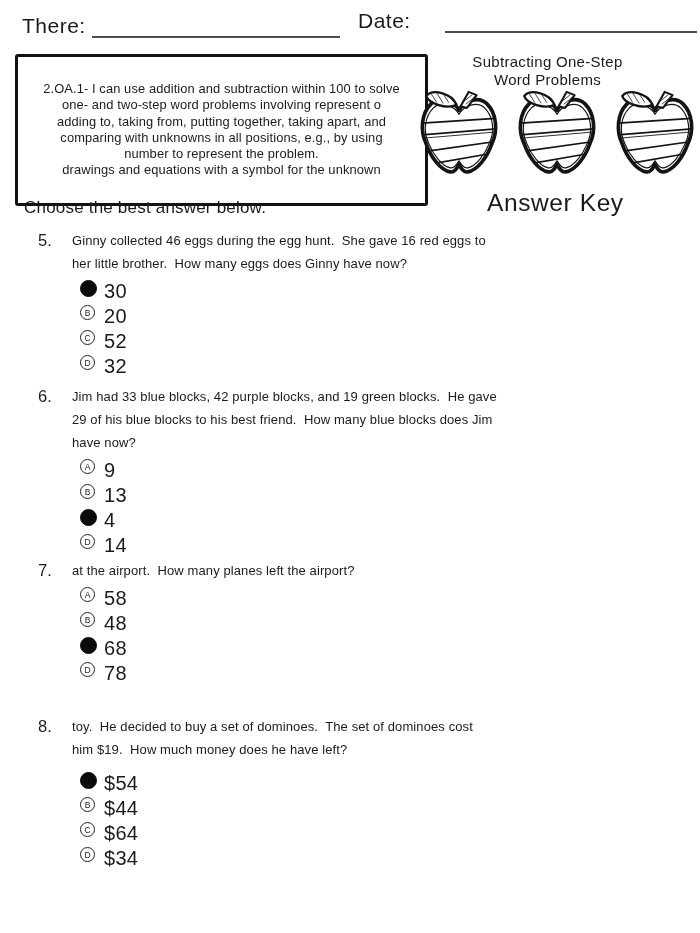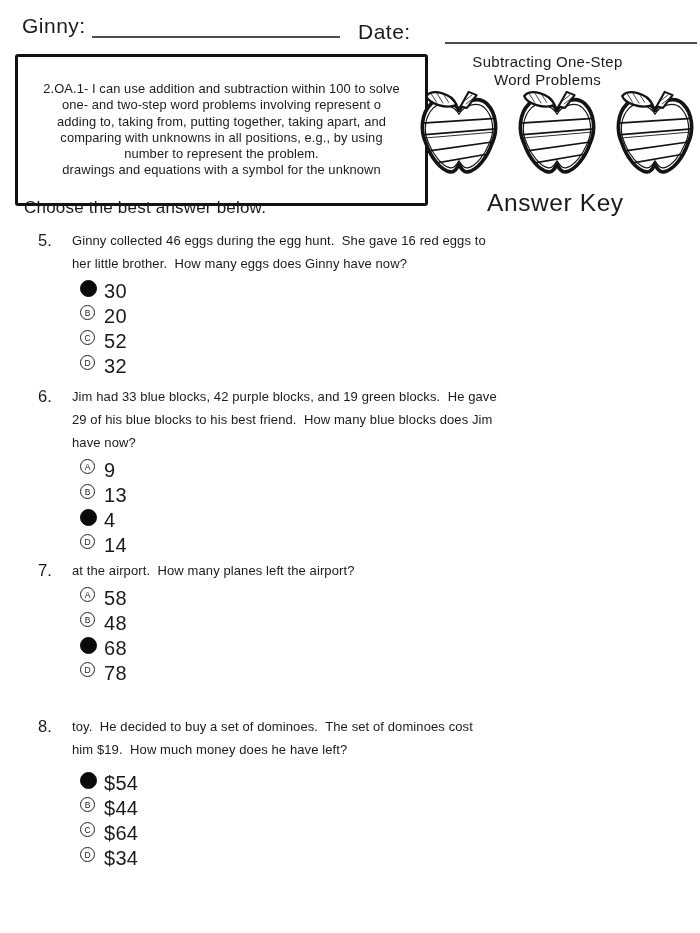--- a/index.html
+++ b/index.html
@@ -6,21 +6,21 @@
   html,body { background:#fff; }
   body { font-family:"Liberation Sans", sans-serif; color:#1b1b1b; }
   .page { position:relative; width:700px; height:933px; background:#fff; overflow:hidden; }
 
   
   .field-row { position:absolute; display:flex; align-items:flex-end; }
   .field-label { font-size:21px; letter-spacing:0.5px; }
   .blank-line { display:inline-block; border-bottom:2.5px solid #4d4d4d; height:20px; margin-left:6px; }
   .name-row { left:22px; top:14px; }
   .name-row .blank-line { width:248px; }
-  .date-row { left:358px; top:20px;gap:28px; }
+  .date-row { left:358px; top:9px;gap:28px; }
   .date-row .blank-line { width:252px; }
 
   
   .standards-box { position:absolute; left:15px; top:54px; width:413px;
     border:3px solid #111; border-radius:3px; padding:24px 2px; text-align:center; }
   .standards-box .std-line { font-size:12.9px; line-height:16.3px; white-space:pre; letter-spacing:0.1px; }
 
   
   .worksheet-title { position:absolute; left:430px; top:53px; width:235px; text-align:center; }
   .worksheet-title .title-line { font-size:15px; line-height:17.5px; letter-spacing:0.3px; }
@@ -69,21 +69,21 @@
       <path d="M57 14 L66 7 M59 18 L69 10" stroke-width="1"></path>
       <path d="M47 19 C40 4 17 -1 9 8 C12 18 35 25 47 19 Z" stroke-width="2.8" fill="#fff"></path>
       <path d="M15 5 L22 16 M22 4 L30 17 M30 5 L37 16 M38 8 L43 15" stroke-width="1"></path>
     </g>
   </defs>
 </svg>
 
 <div class="page">
 
   <div class="field-row name-row">
-    <span class="field-label">Ginny:</span>
+    <span class="field-label">There:</span>
     <span class="blank-line"></span>
   </div>
   <div class="field-row date-row">
     <span class="field-label">Date:</span>
     <span class="blank-line"></span>
   </div>
 
   <div class="standards-box">
     <div class="std-line">2.OA.1- I can use addition and subtraction within 100 to solve</div>
     <div class="std-line">one- and two-step word problems involving represent o</div>

